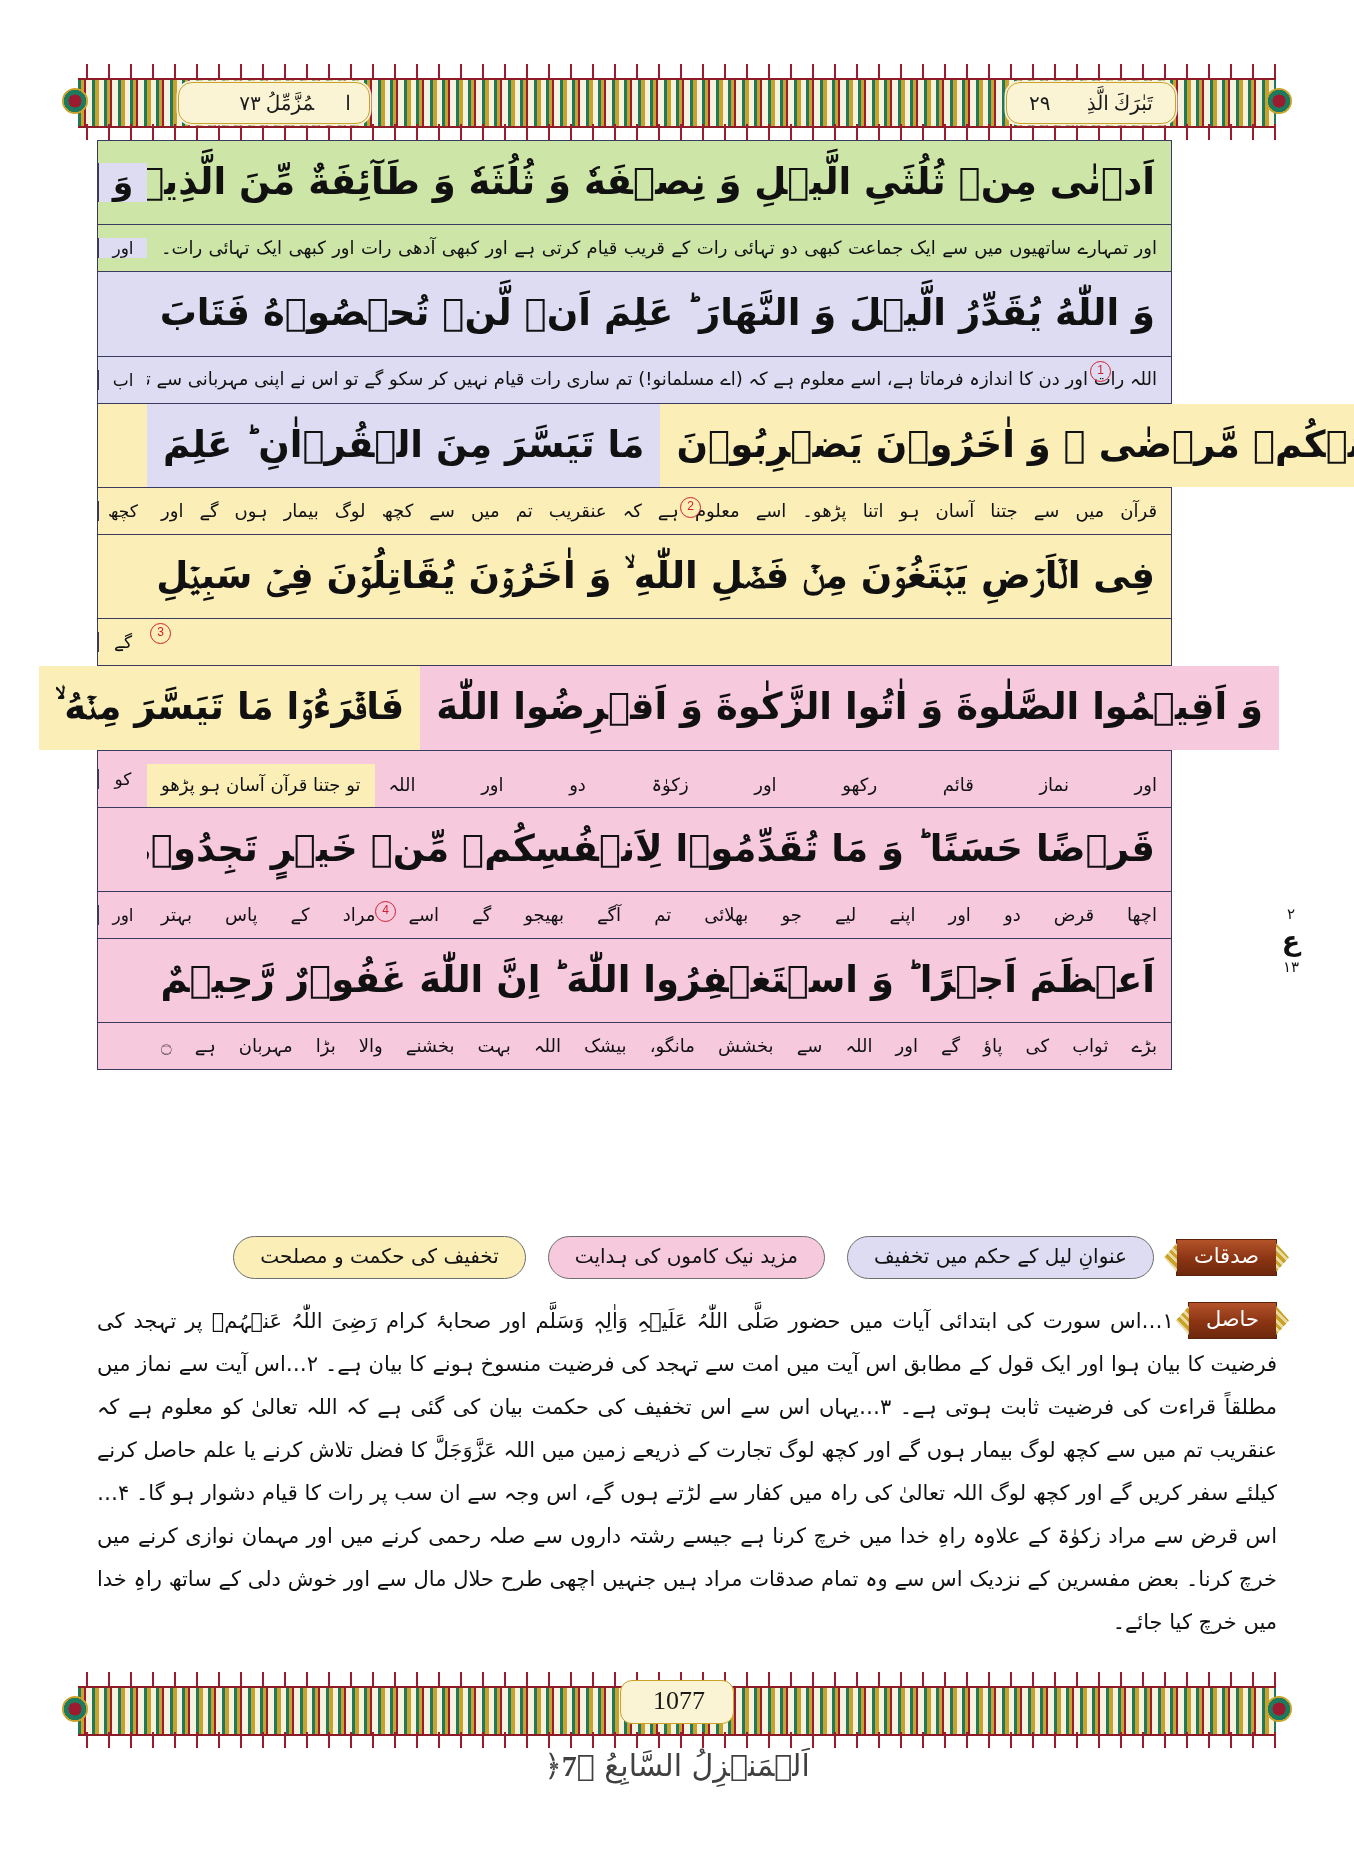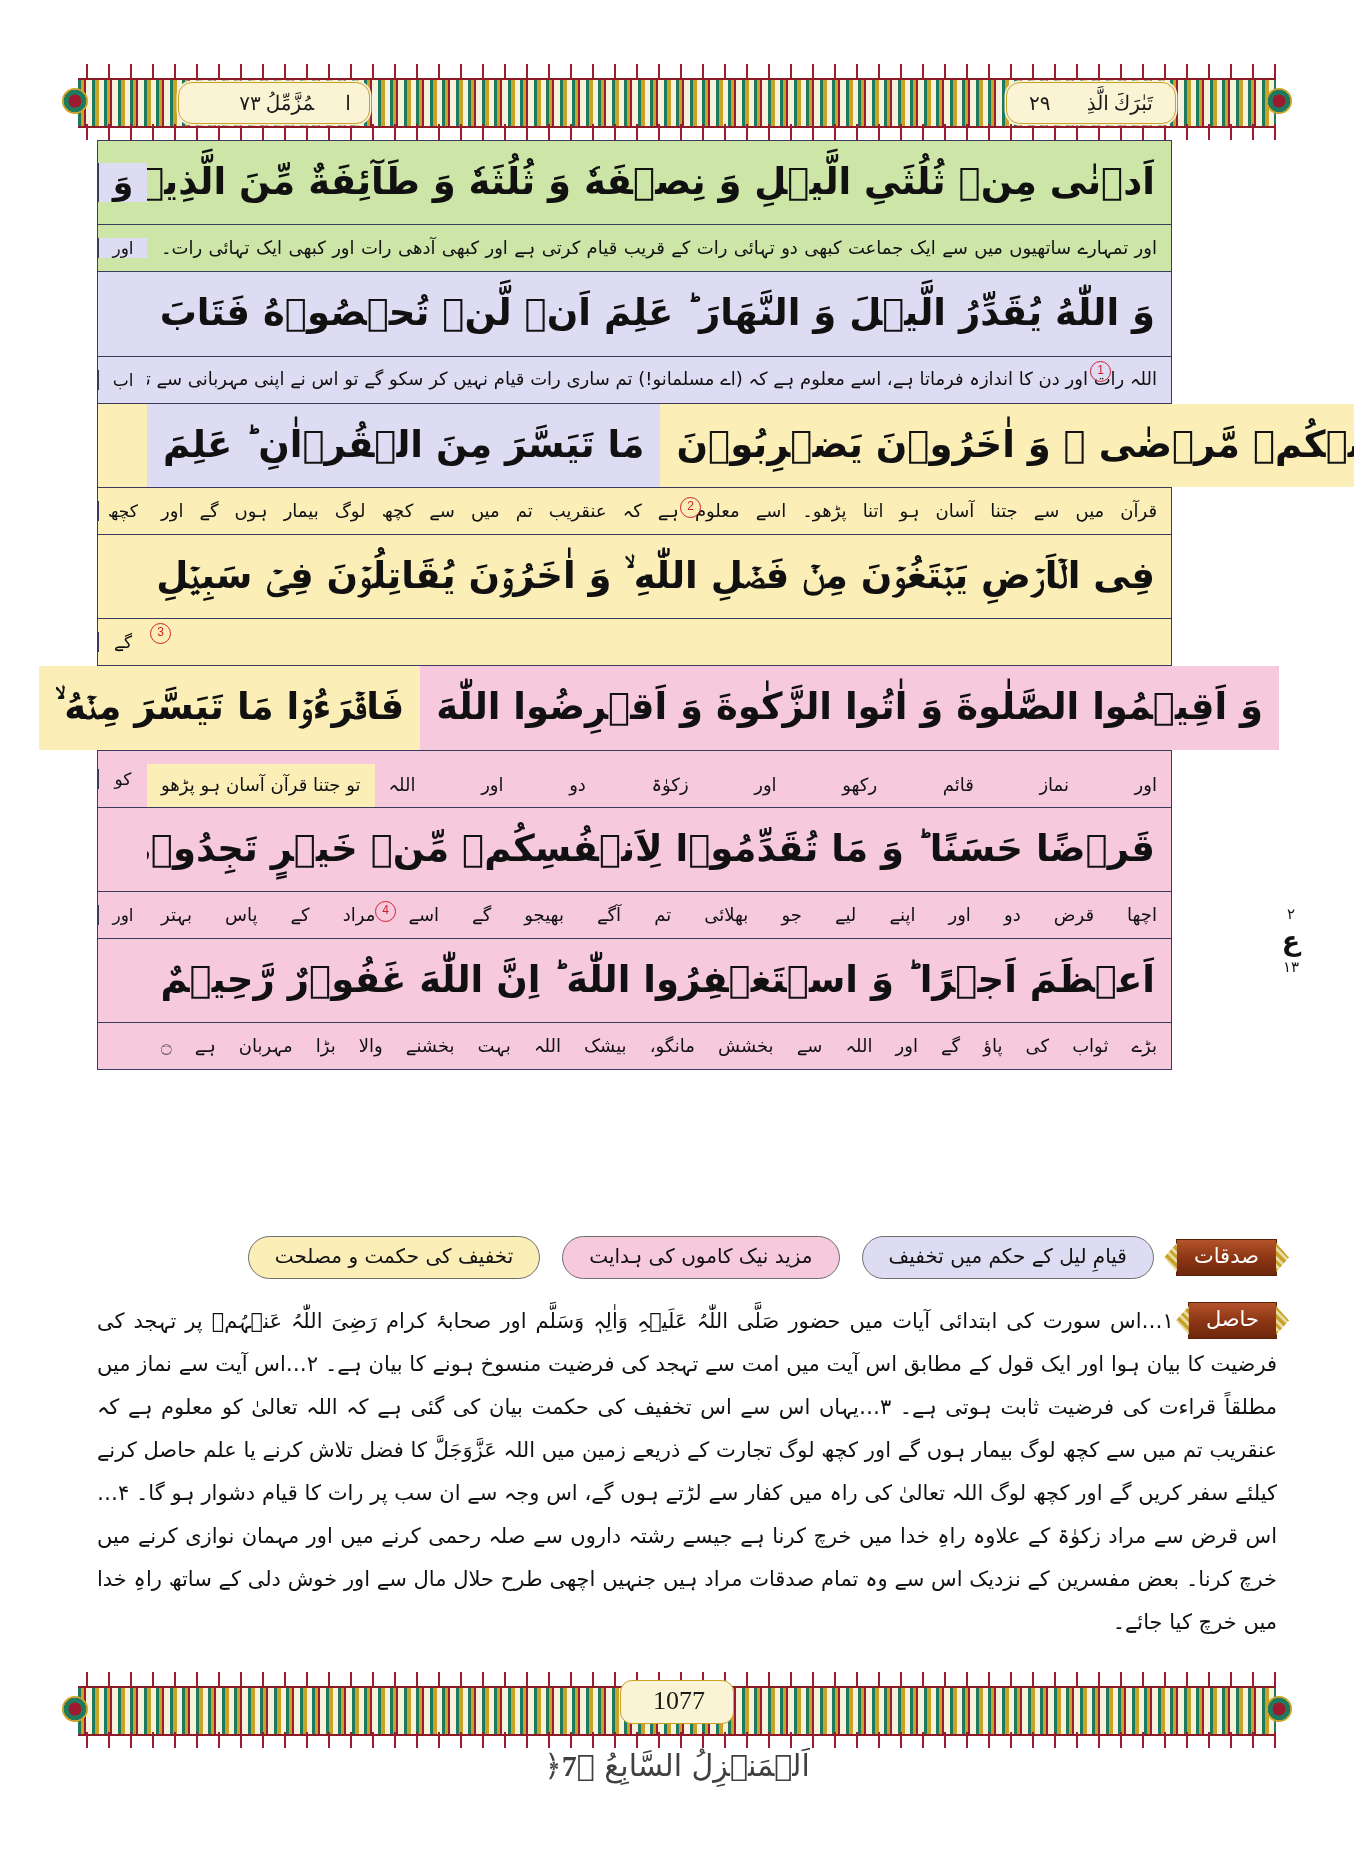--- a/index.html
+++ b/index.html
@@ -389,21 +389,21 @@
   <div class="ruku-marker">
     <span class="sm">۲</span>
     <span class="big">ع</span>
     <span class="sm">۱۳</span>
   </div>
 
   <div class="headings" id="headings">
     <div class="tag-banner">
       <span>صدقات</span>
     </div>
-  <div class="pill pill-lav">قیامِ لیل کے حکم میں تخفیف</div>
+  <div class="pill pill-lav">عنوانِ لیل کے حکم میں تخفیف</div>
       <div class="pill pill-pink">مزید نیک کاموں کی ہدایت</div>
       <div class="pill pill-cream">تخفیف کی حکمت و مصلحت</div>
     </div>
 
   <div class="hashia">
     <div class="hashia-banner-wrap">
       <div class="tag-banner">
         <span>حاصل</span>
       </div>
     </div>

